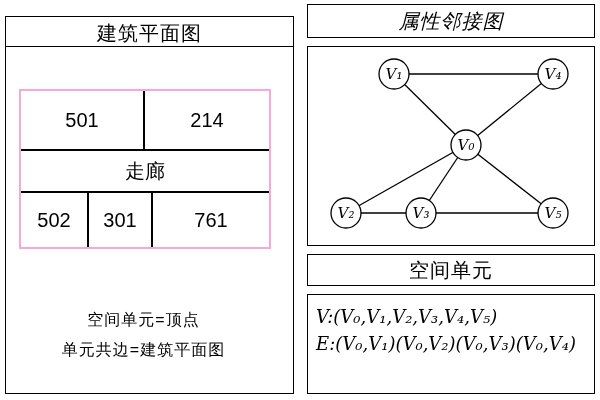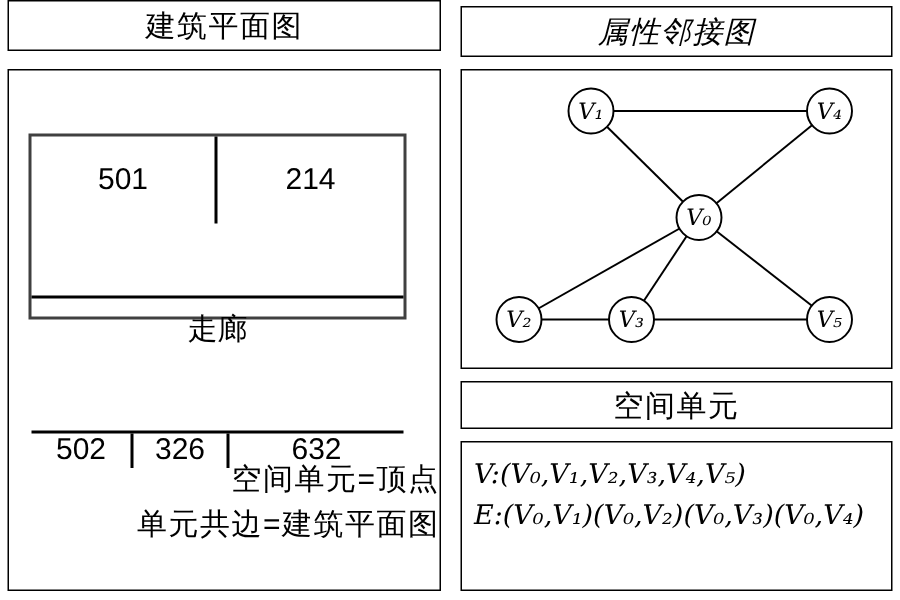--- a/index.html
+++ b/index.html
@@ -19,50 +19,49 @@
     box-sizing: border-box;
   }
   .title-box {
     display: flex;
     align-items: center;
     justify-content: center;
     font-size: 20px;
     letter-spacing: 1px;
   }
   
-  .left-title { left: 5px; top: 0; width: 289px; height: 34px; }
+  .left-title { left: 5px; top: 16px; width: 289px; height: 34px; }
   .left-main  { left: 5px; top: 46px; width: 289px; height: 348px; }
   .floor-plan {
     position: absolute;
     left: 13px; top: 42px;
-    width: 252px; height: 124px;
-    border: 2px solid #404040;
+    width: 252px; height: 160px;
+    border: 2px solid #f9a8d4;
     box-sizing: border-box;
     display: grid;
     grid-template-rows: 58px 42px 1fr;
-    gap: 48px;
   }
   .fp-row { display: grid; box-sizing: border-box; }
   .fp-row-top { grid-template-columns: 1fr 1fr; }
   .fp-row-mid { border-top: 2px solid #000; }
   .fp-row-bottom { border-top: 2px solid #000; grid-template-columns: 68px 64px 1fr; text-align: right; }
   .fp-cell {
     display: flex;
     align-items: center;
     justify-content: center;
     font-size: 20px;
     box-sizing: border-box;
   }
   .b-right { border-right: 2px solid #000; }
   .caption {
     position: absolute;
-    left: 0; right: 0;
+    left: 0; right: 12px;
     top: 258px;
-    text-align: right;
-    font-size: 20px;
+    text-align: center;
+    font-size: 16px;
     line-height: 30px;
     letter-spacing: 1px;
   }
   
   .right-title { left: 307px; top: 4px; width: 288px; height: 34px; font-style: italic; }
   .graph-box   { left: 307px; top: 46px; width: 288px; height: 200px; }
   .graph-box svg { display: block; width: 285px; height: 197px; }
   .edge { stroke: #000; stroke-width: 1.3; }
   .node { fill: #fff; stroke: #000; stroke-width: 1.3; }
   .node-label {
@@ -104,24 +103,24 @@
       <div class="fp-row fp-row-mid">
         <div class="fp-cell">
           <span>走廊</span>
         </div>
       </div>
       <div class="fp-row fp-row-bottom">
         <div class="fp-cell b-right">
           <span>502</span>
         </div>
         <div class="fp-cell b-right">
-          <span>326</span>
+          <span>301</span>
         </div>
         <div class="fp-cell">
-          <span>632</span>
+          <span>761</span>
         </div>
       </div>
     </div>
     <div class="caption">
       <div>空间单元=顶点</div>
       <div>单元共边=建筑平面图</div>
     </div>
   </div>
 
   <div class="box title-box right-title">

